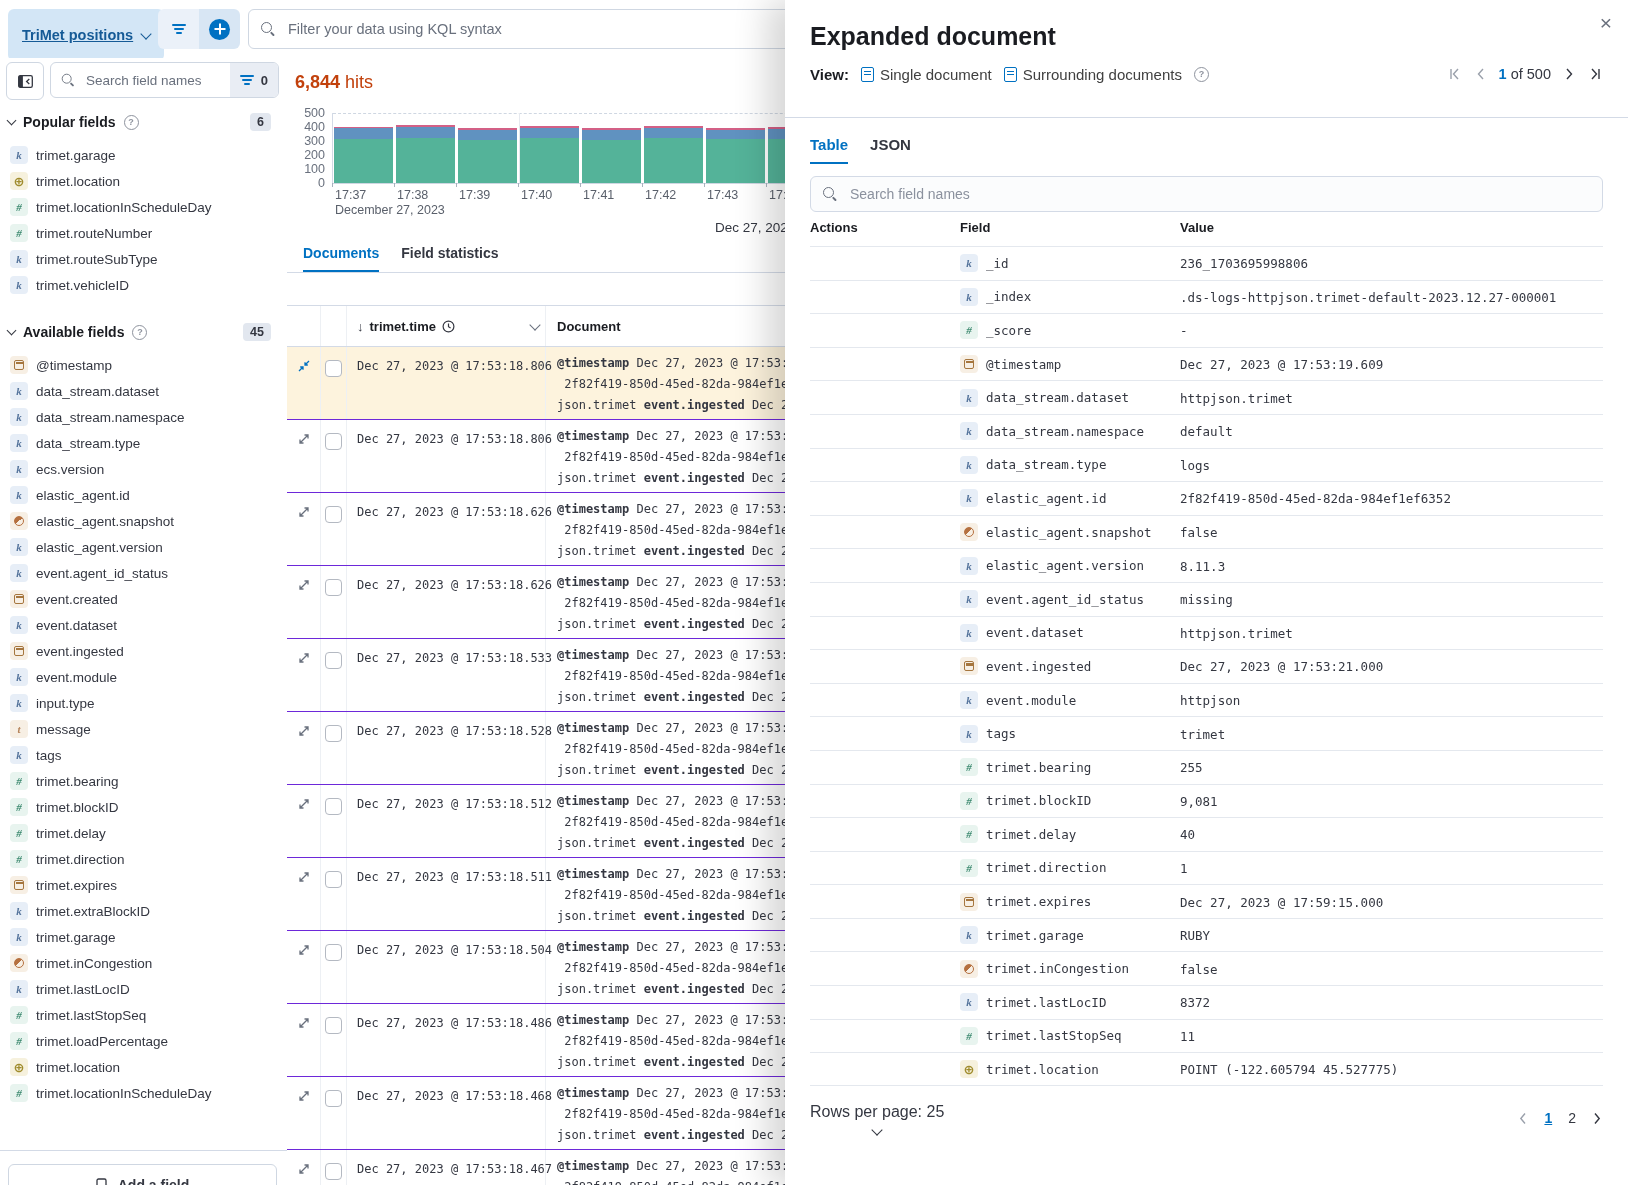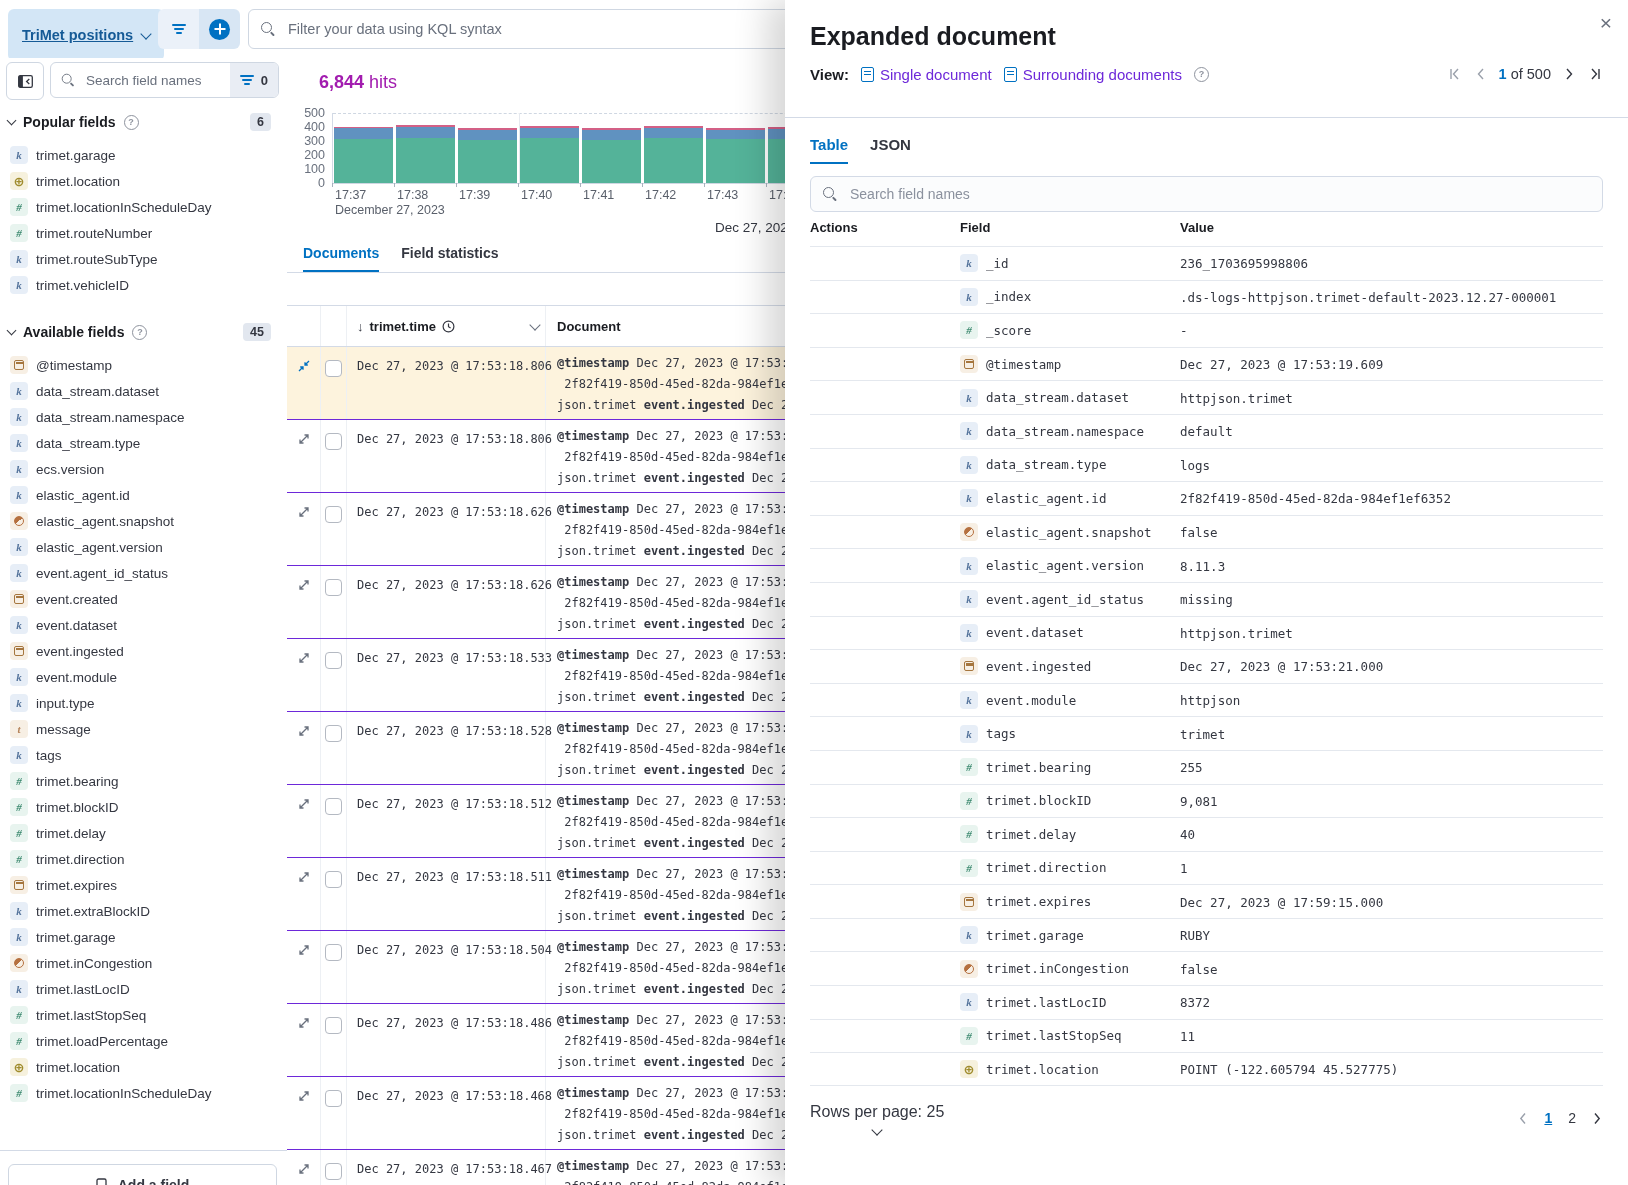--- a/index.html
+++ b/index.html
@@ -67,21 +67,21 @@
   .cal{width:10px;height:10px;border:1.3px solid currentColor;border-radius:2px;box-sizing:border-box;position:relative;display:inline-block;}
   .cal::before{content:"";position:absolute;left:.5px;right:.5px;top:1px;height:2.2px;background:currentColor;}
   .halfc{width:10px;height:10px;border:1.3px solid currentColor;border-radius:50%;box-sizing:border-box;display:inline-block;
          background:linear-gradient(135deg,currentColor 50%,transparent 50%);}
   .sb-divider{position:absolute;top:1092px;left:0;right:0;border-top:1px solid #d3dae6;}
   .add-field{position:absolute;top:1106px;left:8px;right:10px;height:40px;border:1px solid #cfd7e2;border-radius:6px;background:#fff;
              display:flex;align-items:center;justify-content:center;gap:8px;font-size:14px;font-weight:600;color:#343741;cursor:pointer;}
 
   
   .main{position:absolute;left:287px;top:58px;width:498px;height:1127px;overflow:hidden;background:#fff;}
-  .hits{position:absolute;top:14px;left:32px;font-size:18px;color:#a21caf;}
+  .hits{position:absolute;top:14px;left:8px;font-size:18px;color:#c2410c;}
   .hits .n{font-weight:700;}
   .chart{position:absolute;left:0;top:55px;width:560px;height:110px;}
   .plot{position:absolute;left:45px;top:0;width:510px;height:70px;border-left:1px solid #d3dae6;border-bottom:1px solid #cfd7e2;}
   .gl-dash{position:absolute;left:0;right:0;top:0;border-top:1px dashed #cfd7e2;}
   .gl-vert{position:absolute;top:0;bottom:0;width:1px;background:#e6e9ef;}
   .ylab{position:absolute;width:38px;text-align:right;font-size:12.5px;color:#69707d;transform:translateY(-50%);left:0;}
   .bar{position:absolute;bottom:0;display:flex;flex-direction:column-reverse;}
   .bar .seg{width:100%;}
   .xtick{position:absolute;top:70px;width:1px;height:4px;background:#aab2bf;}
   .xlab{position:absolute;top:75px;font-size:12.5px;color:#5a606b;white-space:nowrap;}
@@ -110,21 +110,21 @@
   .cb{width:15px;height:15px;border:1px solid #b4b9c2;border-radius:4px;background:#fff;cursor:pointer;}
   .dr-time{width:199px;flex:none;padding:12px 0 0 10px;font-size:12px;white-space:nowrap;}
   .dr-doc{flex:1;border-right:none;padding:6px 0 0 11px;font-size:12px;line-height:21px;white-space:nowrap;overflow:hidden;}
 
   
   .flyout{position:absolute;left:785px;top:0;width:843px;height:1185px;background:#fff;box-shadow:-18px 0 32px rgba(0,0,0,.16);z-index:10;}
   .fo-close{position:absolute;top:8px;right:12px;font-size:21px;color:#69707d;cursor:pointer;line-height:1;padding:4px;}
   .fo-title{position:absolute;top:22px;left:25px;font-size:25px;font-weight:700;color:#1a1c21;}
   .fo-viewrow{position:absolute;top:62px;left:25px;right:25px;height:24px;display:flex;align-items:center;gap:12px;}
   .fo-viewlabel{font-size:15px;font-weight:700;color:#1a1c21;}
-  .fo-link{display:flex;align-items:center;gap:6px;color:#6d28d9;font-size:15px;cursor:pointer;}
+  .fo-link{display:flex;align-items:center;gap:6px;color:#404040;font-size:15px;cursor:pointer;}
   .doc-ic{width:11px;height:13px;border:1.4px solid #0071c2;border-radius:2px;position:relative;display:inline-block;}
   .doc-ic::before{content:"";position:absolute;left:2px;right:2px;top:3px;height:1.3px;background:#0071c2;box-shadow:0 3px 0 #0071c2;}
   .fo-pager{margin-left:auto;display:flex;align-items:center;gap:13px;}
   .pg-btn{cursor:pointer;display:flex;align-items:center;}
   .pg-count{font-size:14.5px;color:#343741;}
   .pg-count .cur{color:#0071c2;font-weight:600;}
   .fo-divider{position:absolute;top:117px;left:0;right:0;border-top:1px solid #d3dae6;}
   .fo-tabs{position:absolute;top:136px;left:25px;display:flex;gap:22px;}
   .fo-tab{font-size:15px;font-weight:600;color:#343741;padding-bottom:11px;position:relative;cursor:pointer;}
   .fo-tab.active{color:#0071c2;}

